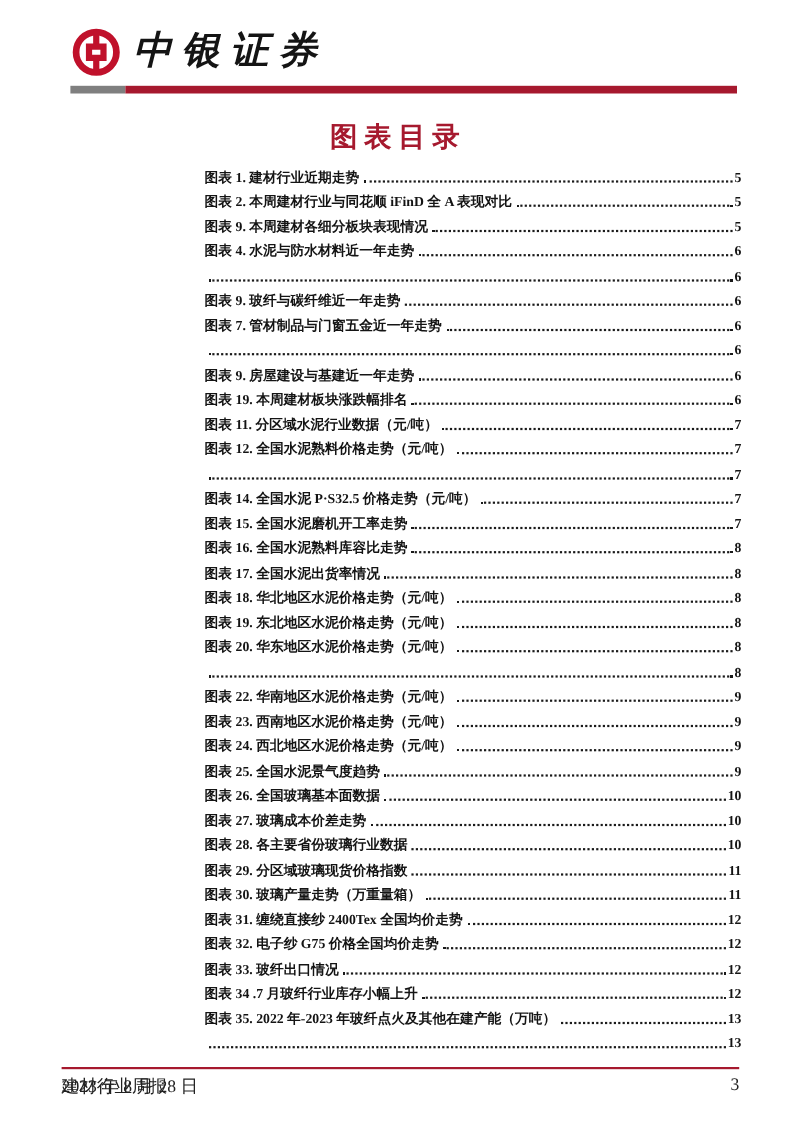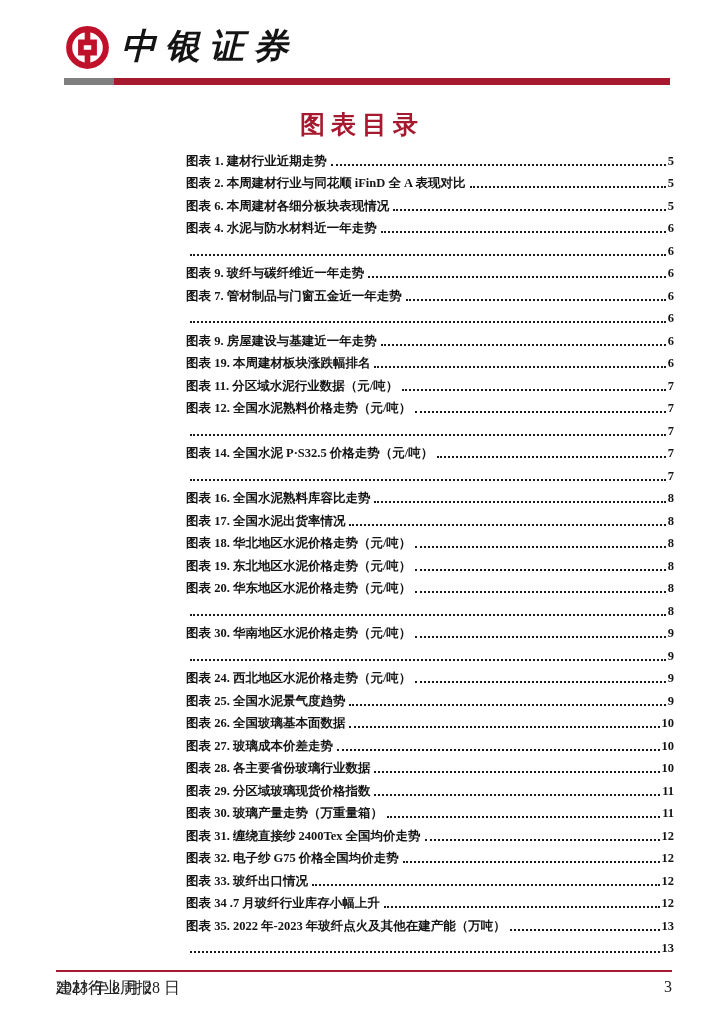--- a/index.html
+++ b/index.html
@@ -94,21 +94,21 @@
       <span class="toc-page">5</span>
     </div>
 
     <div class="toc-row">
       <span class="toc-text">图表 2. 本周建材行业与同花顺 iFinD 全 A 表现对比</span>
       <span class="leader"></span>
       <span class="toc-page">5</span>
     </div>
 
     <div class="toc-row">
-      <span class="toc-text">图表 6. 本周建材各细分板块表现情况</span>
+      <span class="toc-text">图表 9. 本周建材各细分板块表现情况</span>
       <span class="leader"></span>
       <span class="toc-page">5</span>
     </div>
 
     <div class="toc-row">
       <span class="toc-text">图表 4. 水泥与防水材料近一年走势</span>
       <span class="leader"></span>
       <span class="toc-page">6</span>
     </div>
 
@@ -163,20 +163,21 @@
       <span class="toc-page">7</span>
     </div>
 
     <div class="toc-row">
       <span class="toc-text">图表 14. 全国水泥 P·S32.5 价格走势（元/吨）</span>
       <span class="leader"></span>
       <span class="toc-page">7</span>
     </div>
 
     <div class="toc-row">
+      <span class="toc-text">图表 15. 全国水泥磨机开工率走势</span>
       <span class="leader"></span>
       <span class="toc-page">7</span>
     </div>
 
     <div class="toc-row">
       <span class="toc-text">图表 16. 全国水泥熟料库容比走势</span>
       <span class="leader"></span>
       <span class="toc-page">8</span>
     </div>
 
@@ -203,26 +204,27 @@
       <span class="leader"></span>
       <span class="toc-page">8</span>
     </div>
 
     <div class="toc-row">
       <span class="leader"></span>
       <span class="toc-page">8</span>
     </div>
 
     <div class="toc-row">
-      <span class="toc-text">图表 30. 华南地区水泥价格走势（元/吨）</span>
+      <span class="toc-text">图表 22. 华南地区水泥价格走势（元/吨）</span>
       <span class="leader"></span>
       <span class="toc-page">9</span>
     </div>
 
     <div class="toc-row">
+      <span class="toc-text">图表 23. 西南地区水泥价格走势（元/吨）</span>
       <span class="leader"></span>
       <span class="toc-page">9</span>
     </div>
 
     <div class="toc-row">
       <span class="toc-text">图表 24. 西北地区水泥价格走势（元/吨）</span>
       <span class="leader"></span>
       <span class="toc-page">9</span>
     </div>
 

